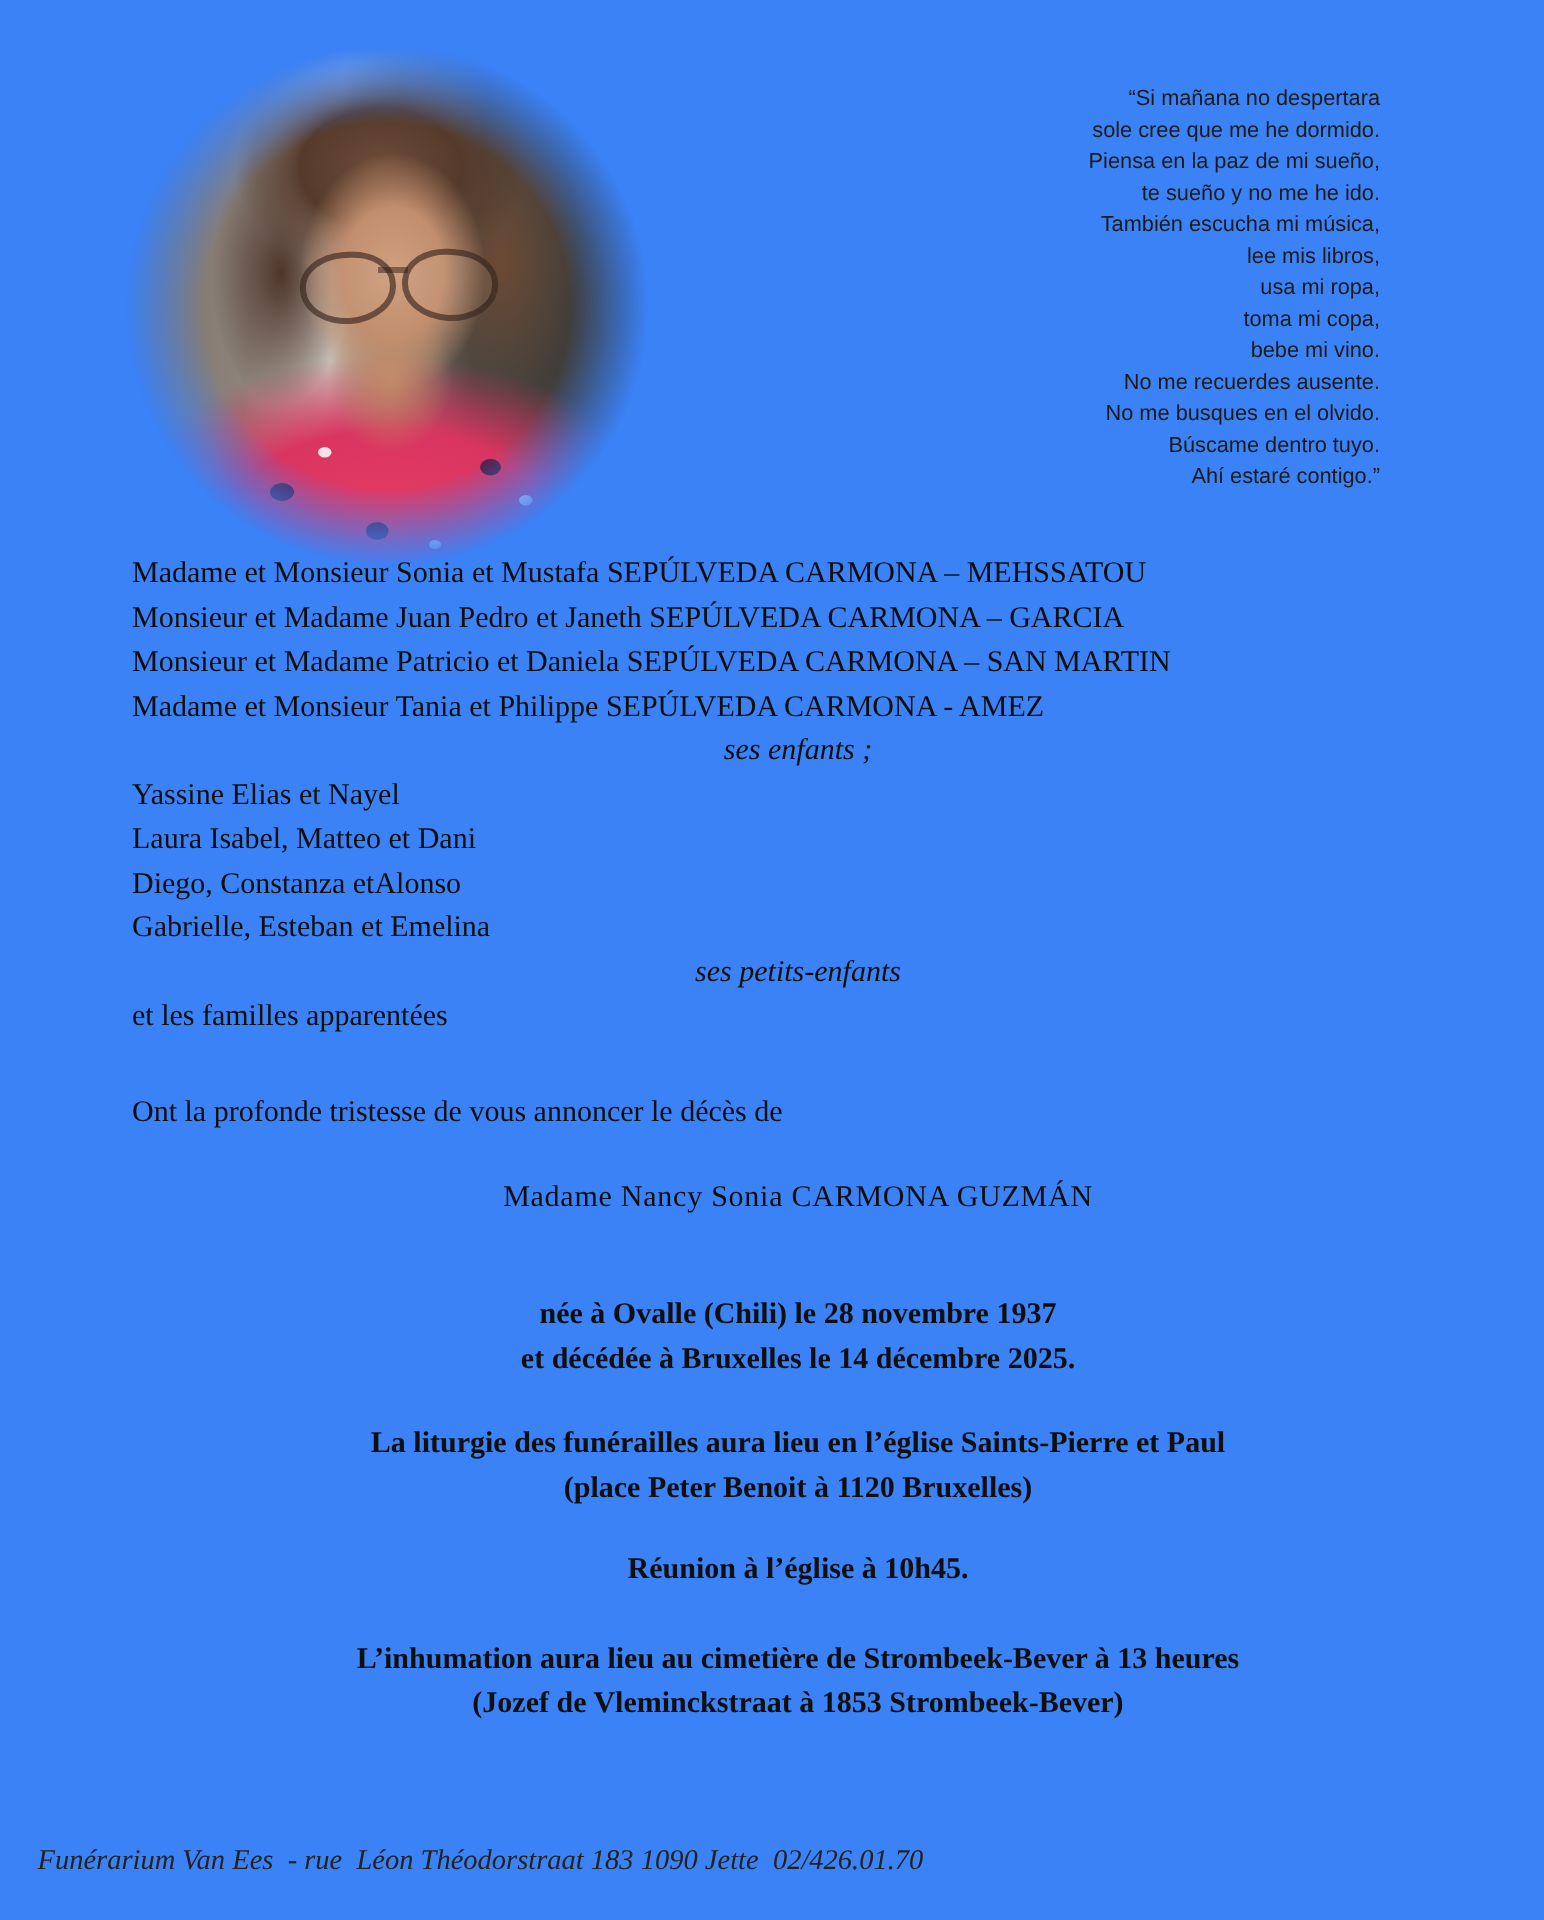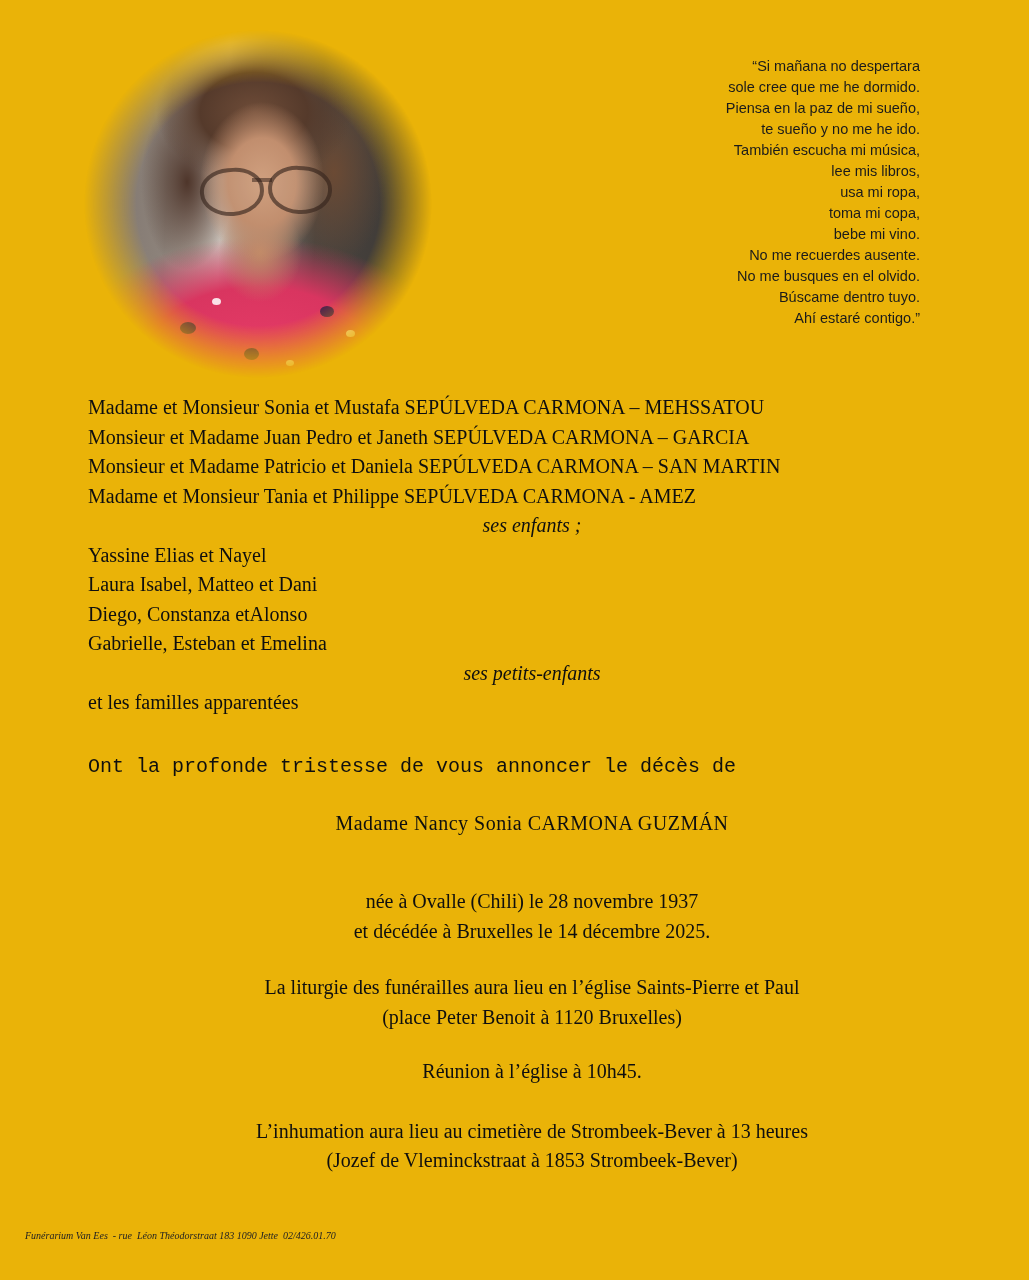--- a/index.html
+++ b/index.html
@@ -4,21 +4,21 @@
 <style>
   html, body { margin:0; padding:0; }
   body {
     width:1029px; height:1280px;
     background:#ffffff;
     font-family:"Liberation Serif", "DejaVu Serif", serif;
     color:#111;
     position:relative;
     overflow:hidden;
   }
-  .page { position:absolute; inset:0; background:#eab308; }
+  .page { position:absolute; inset:0; background:#3b82f6; }
 
   
   .photo {
     position:absolute; left:84px; top:30px; width:348px; height:348px;
     border-radius:50%;
     background:
       radial-gradient(ellipse 62px 80px at 178px 152px, #d0a07f 0%, #c18e6e 55%, rgba(193,142,110,0) 100%),
       radial-gradient(ellipse 42px 50px at 176px 222px, #c28a66 0%, rgba(194,138,102,0) 100%),
       radial-gradient(ellipse 98px 72px at 170px 82px, #6e4c38 0%, #553a2b 55%, rgba(85,58,43,0) 100%),
       radial-gradient(ellipse 46px 88px at 103px 152px, #4e352a 0%, rgba(78,53,42,0) 100%),
@@ -43,38 +43,38 @@
   
   .poem {
     position:absolute; top:56px; right:109px;
     text-align:right;
     font-family:"Liberation Sans", "DejaVu Sans", sans-serif;
     font-size:14.5px; line-height:21px; color:#1b1b1b;
   }
 
   
   .main {
-    position:absolute; left:88px; top:393px; width:888px;
+    position:absolute; left:88px; top:368px; width:888px;
     font-size:20px; line-height:29.5px; color:#0f0f0f;
   }
   .caption { text-align:center; font-style:italic; }
-  .intro   { margin-top:34px;font-family:Liberation Mono, monospace; }
+  .intro   { margin-top:34px; }
   .name    {
     margin-top:22px; text-align:center;
     font-size:20px; line-height:40px; font-weight:normal; letter-spacing:0.5px;
   }
-  .center  { text-align:center; }
+  .center  { text-align:center;font-weight:bold; }
   .birth   { margin-top:44px; }
   .lit     { margin-top:27px; }
   .meeting { margin-top:25px; }
   .burial  { margin-top:30px; }
 
   .footer {
     position:absolute; left:25px; top:1230px;
-    font-style:italic; font-size:10px; color:#222;
+    font-style:italic; font-size:19px; color:#222;
     white-space:pre;
   }
 </style>
 </head>
 <body>
 
 <div class="page">
 
   <div class="photo">
     <div class="lens left"></div>

